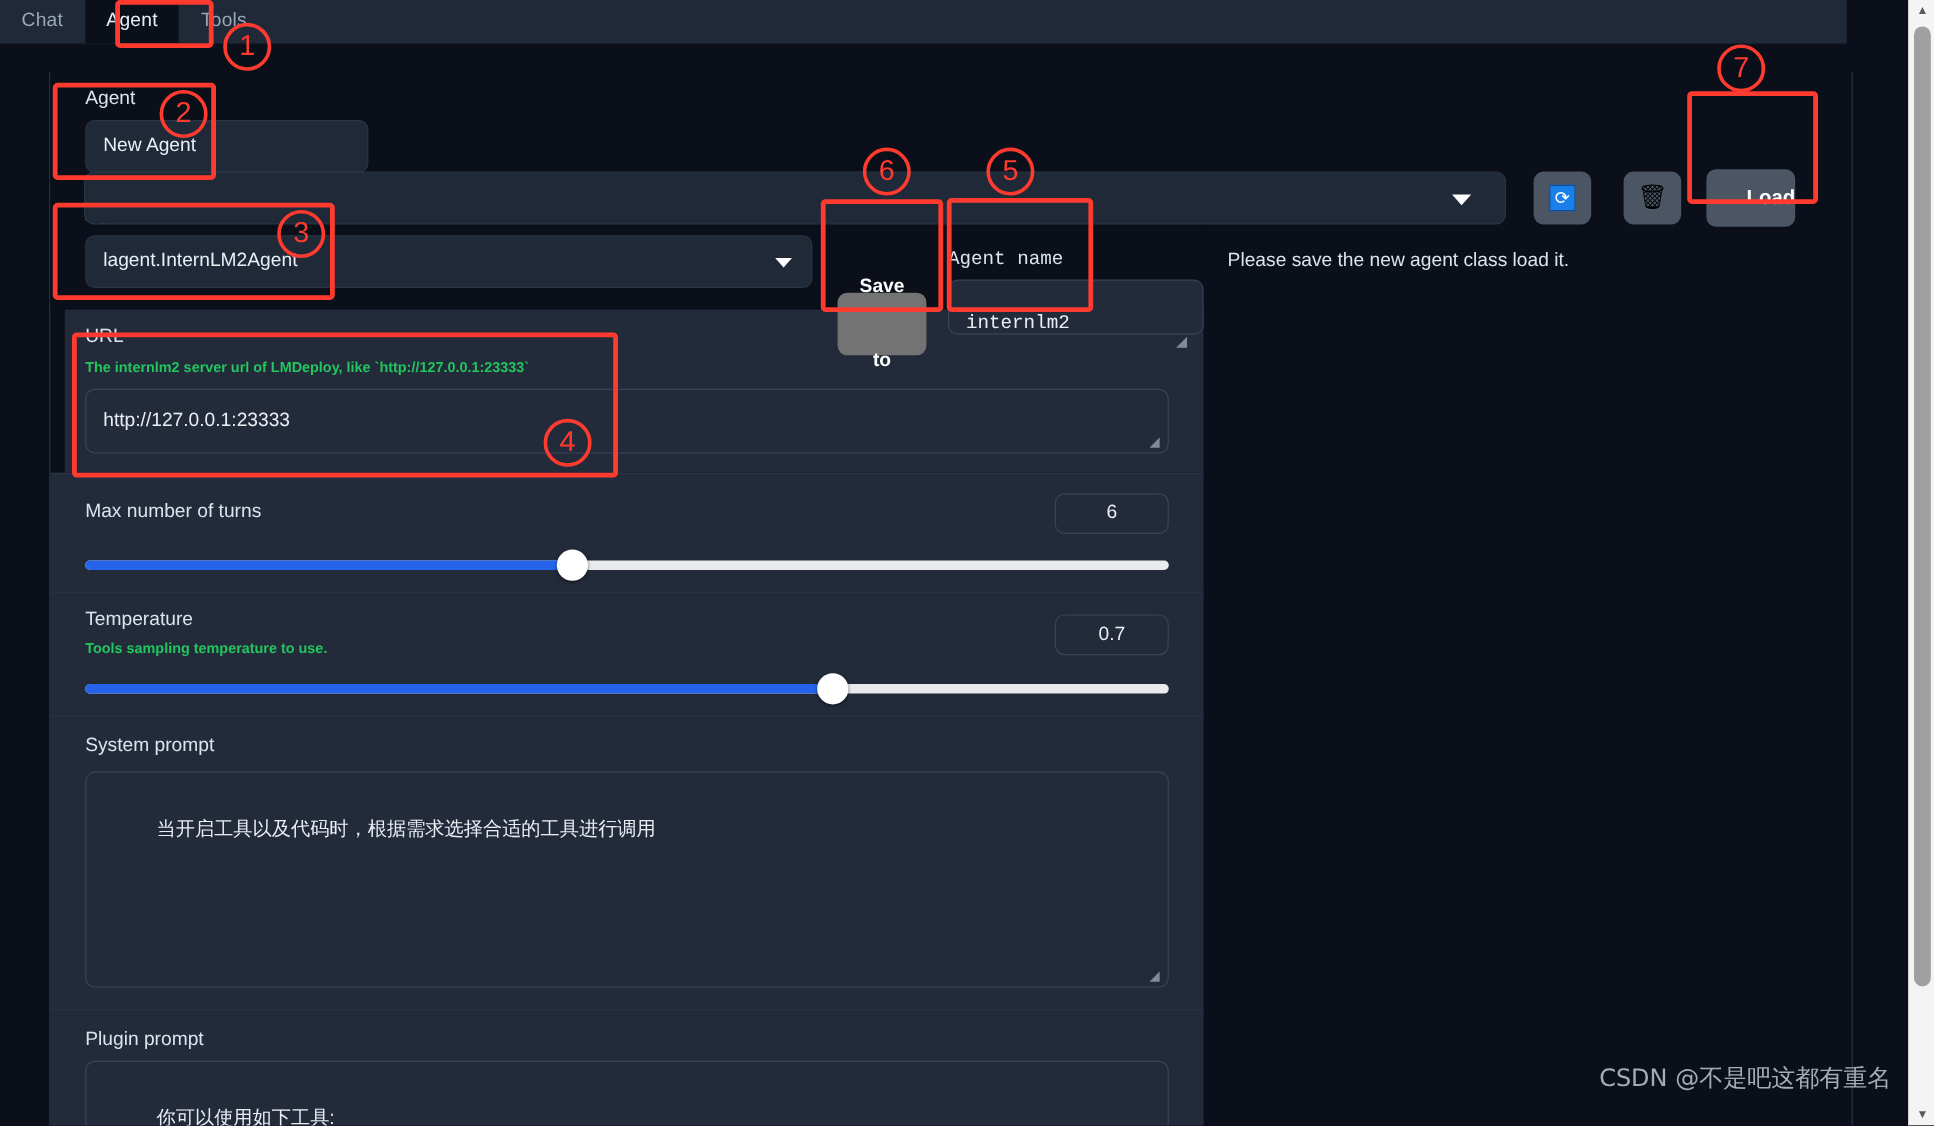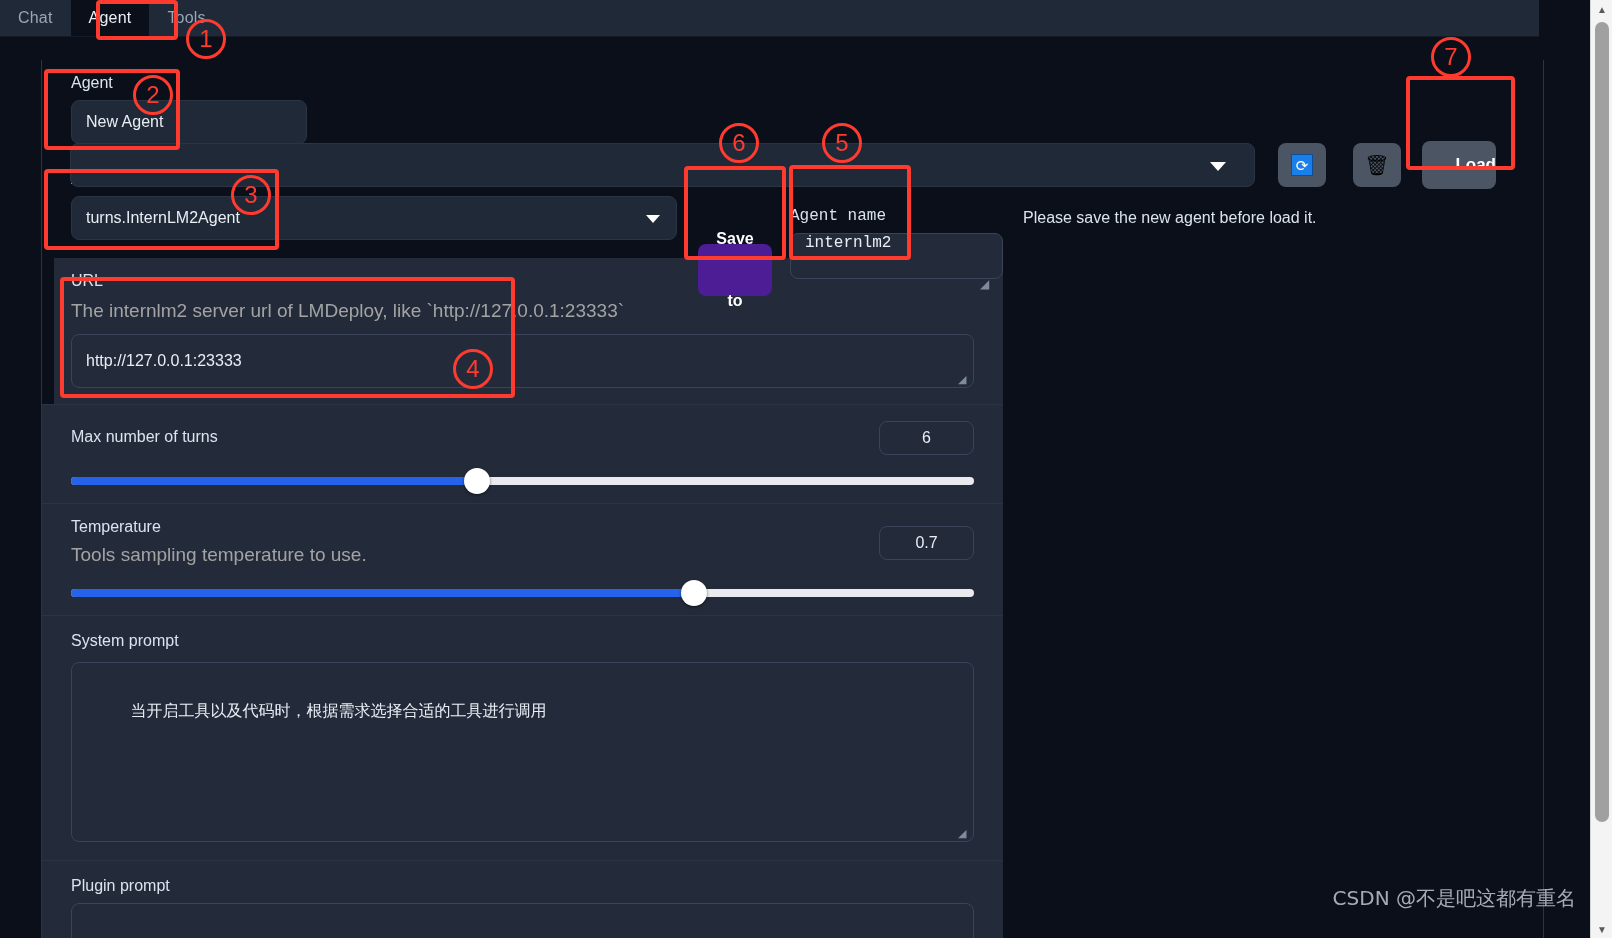--- a/index.html
+++ b/index.html
@@ -29,21 +29,21 @@
   .body-area { position: absolute; left: 0; top: 37px; width: 1539px; height: 901px; background: #0b0f19; }
 
   
   .form-col {
     position: absolute; left: 41px; top: 23px; width: 962px;
     border-left: 1px solid #2b3445;
   }
 
   .block { background: #0b0f19; padding: 10px 29px 0 29px; }
   .label { font-size: 16px; color: #dbe3ee; margin-bottom: 8px; }
-  .sublabel { font-size: 19px; color: #a3a3a3; margin-bottom: 10px; line-height: 1.35; }
+  .sublabel { font-size: 12px; color: #22c55e; margin-bottom: 10px; line-height: 1.35; font-weight: bold; }
 
   .control {
     background: #1f2937; border: 1px solid #2b3445; border-radius: 8px;
     height: 44px; display: flex; align-items: center;
     padding: 0 14px; font-size: 16px; color: #e9eef5;
     position: relative;
     text-align: center;
   }
   .control.dd::after {
     content: ""; position: absolute; right: 16px; top: 50%;
@@ -115,28 +115,28 @@
   .trash-glyph { font-size: 20px; line-height: 1; filter: grayscale(1) brightness(1.25); }
   .load-btn {
     position: absolute; left: 1422px; top: 104px; width: 74px; height: 48px;
     background: #4b5563; border-radius: 8px; display: flex;
     align-items: center; justify-content: flex-end;
     font-size: 17px; font-weight: bold; color: #ffffff;
   }
 
   .save-btn {
     position: absolute; left: 698px; top: 207px; width: 74px; height: 52px;
-    background: #4c1d95; border-radius: 8px;
+    background: #737373; border-radius: 8px;
     display: flex; flex-direction: column; align-items: center; justify-content: center;
     font-size: 16px; font-weight: bold; color: #ffffff; line-height: 1.15; gap: 44px;
   }
   .agent-name-wrap { position: absolute; left: 790px; top: 170px; width: 213px; font-family: Liberation Mono, monospace; }
   .agent-name-box {
     background: #232b3a; border: 1px solid #39435a; border-radius: 8px;
-    height: 46px; width: 213px; display: flex; align-items: flex-start;
+    height: 46px; width: 213px; display: flex; align-items: flex-end;
     padding: 0 14px; font-size: 16px; color: #e9eef5;
   }
   .agent-name-grip {
     position: absolute; left: 980px; top: 240px; color: #7e8b9e; font-size: 12px;
   }
   .hint {
     position: absolute; left: 1023px; top: 172px;
     font-size: 16px; color: #dbe3ee;
   }
 
@@ -204,21 +204,21 @@
       <div class="block" style="padding-top:14px;">
         <div class="label">Agent</div>
         <div class="control" style="width:236px;border-radius:8px 8px 8px 8px;">
           <span>New Agent</span>
         </div>
       </div>
 
       <div class="block" style="padding-top:26px;padding-bottom:18px;">
         <div class="label">Agent class</div>
         <div class="control dd" style="width:606px;">
-          <span>turns.InternLM2Agent</span>
+          <span>lagent.InternLM2Agent</span>
         </div>
       </div>
 
       <div class="url-row">
         <div class="label">URL</div>
         <div class="sublabel">The internlm2 server url of LMDeploy, like `http://127.0.0.1:23333`</div>
         <div class="url-input">
           <span>http://127.0.0.1:23333</span>
           <span class="resize-grip">◢</span>
         </div>
@@ -291,21 +291,21 @@
     </div>
 
     <div class="agent-name-wrap">
       <div class="label">Agent name</div>
       <div class="agent-name-box">
         <span>internlm2</span>
       </div>
     </div>
     <div class="agent-name-grip">◢</div>
 
-    <div class="hint">Please save the new agent before load it.</div>
+    <div class="hint">Please save the new agent class load it.</div>
 
   </div>
 
   <div class="panel-vline"></div>
 
   <div class="anno-rect" style="left:96px; top:0px; width:82px; height:40px;"></div>
   <div class="anno-num" style="left:186px; top:19px;">
     <span>1</span>
   </div>
 

